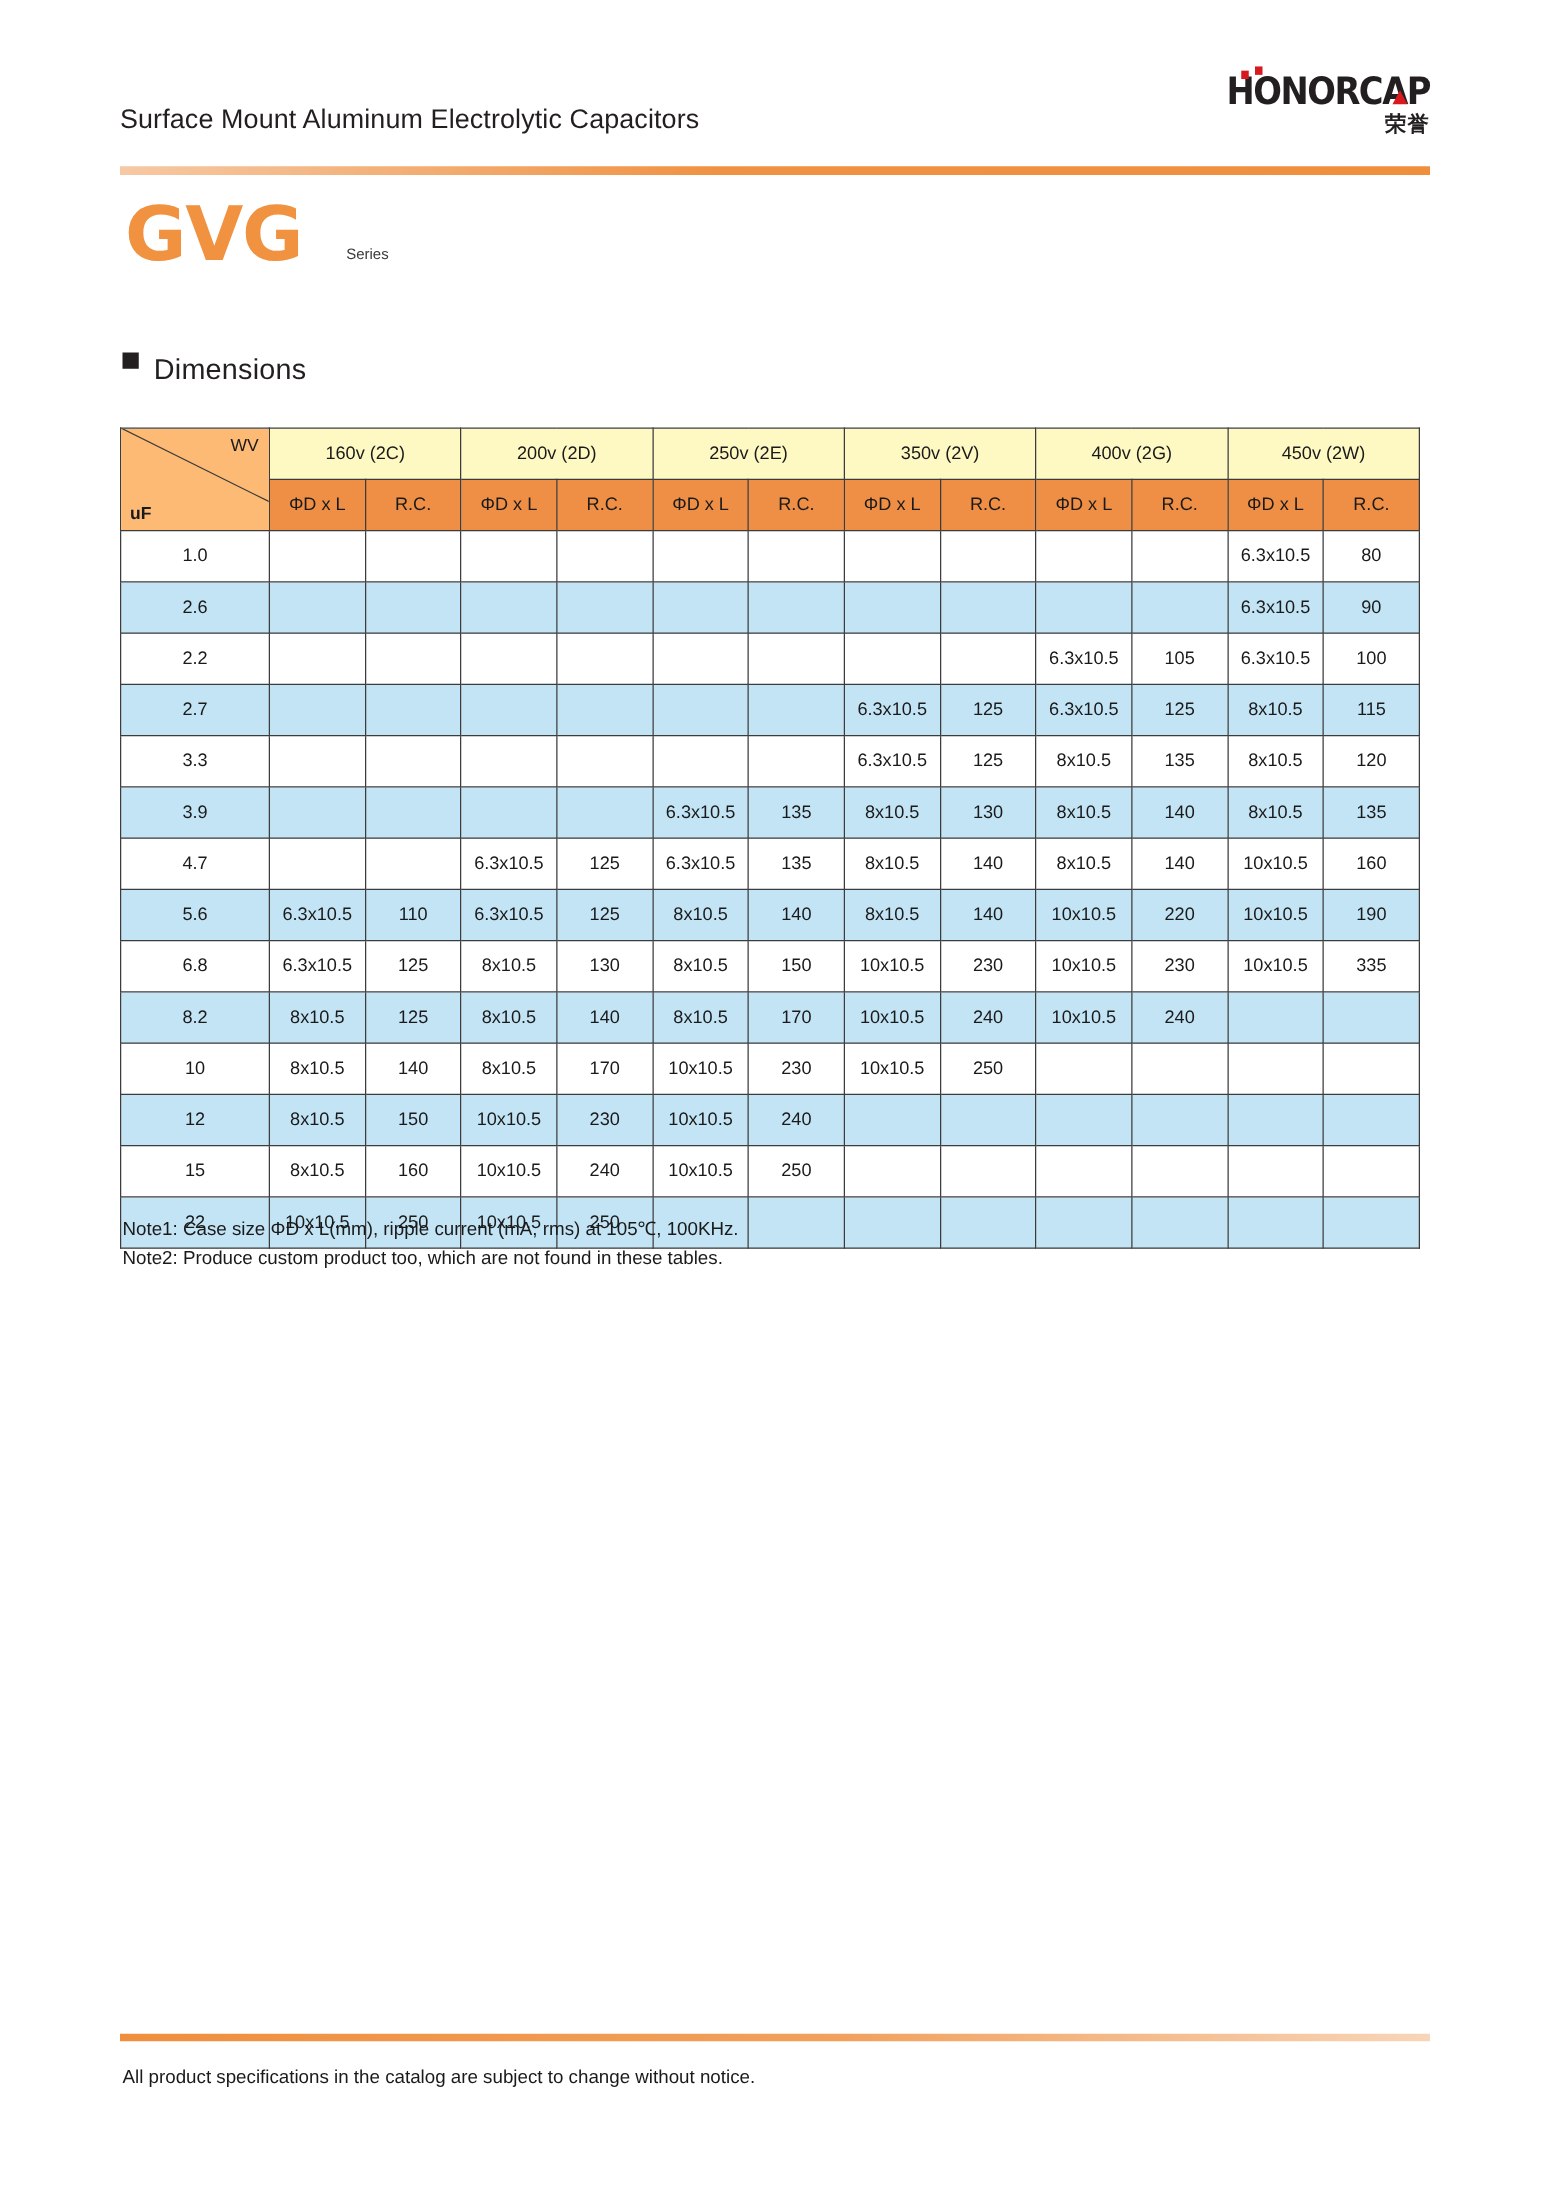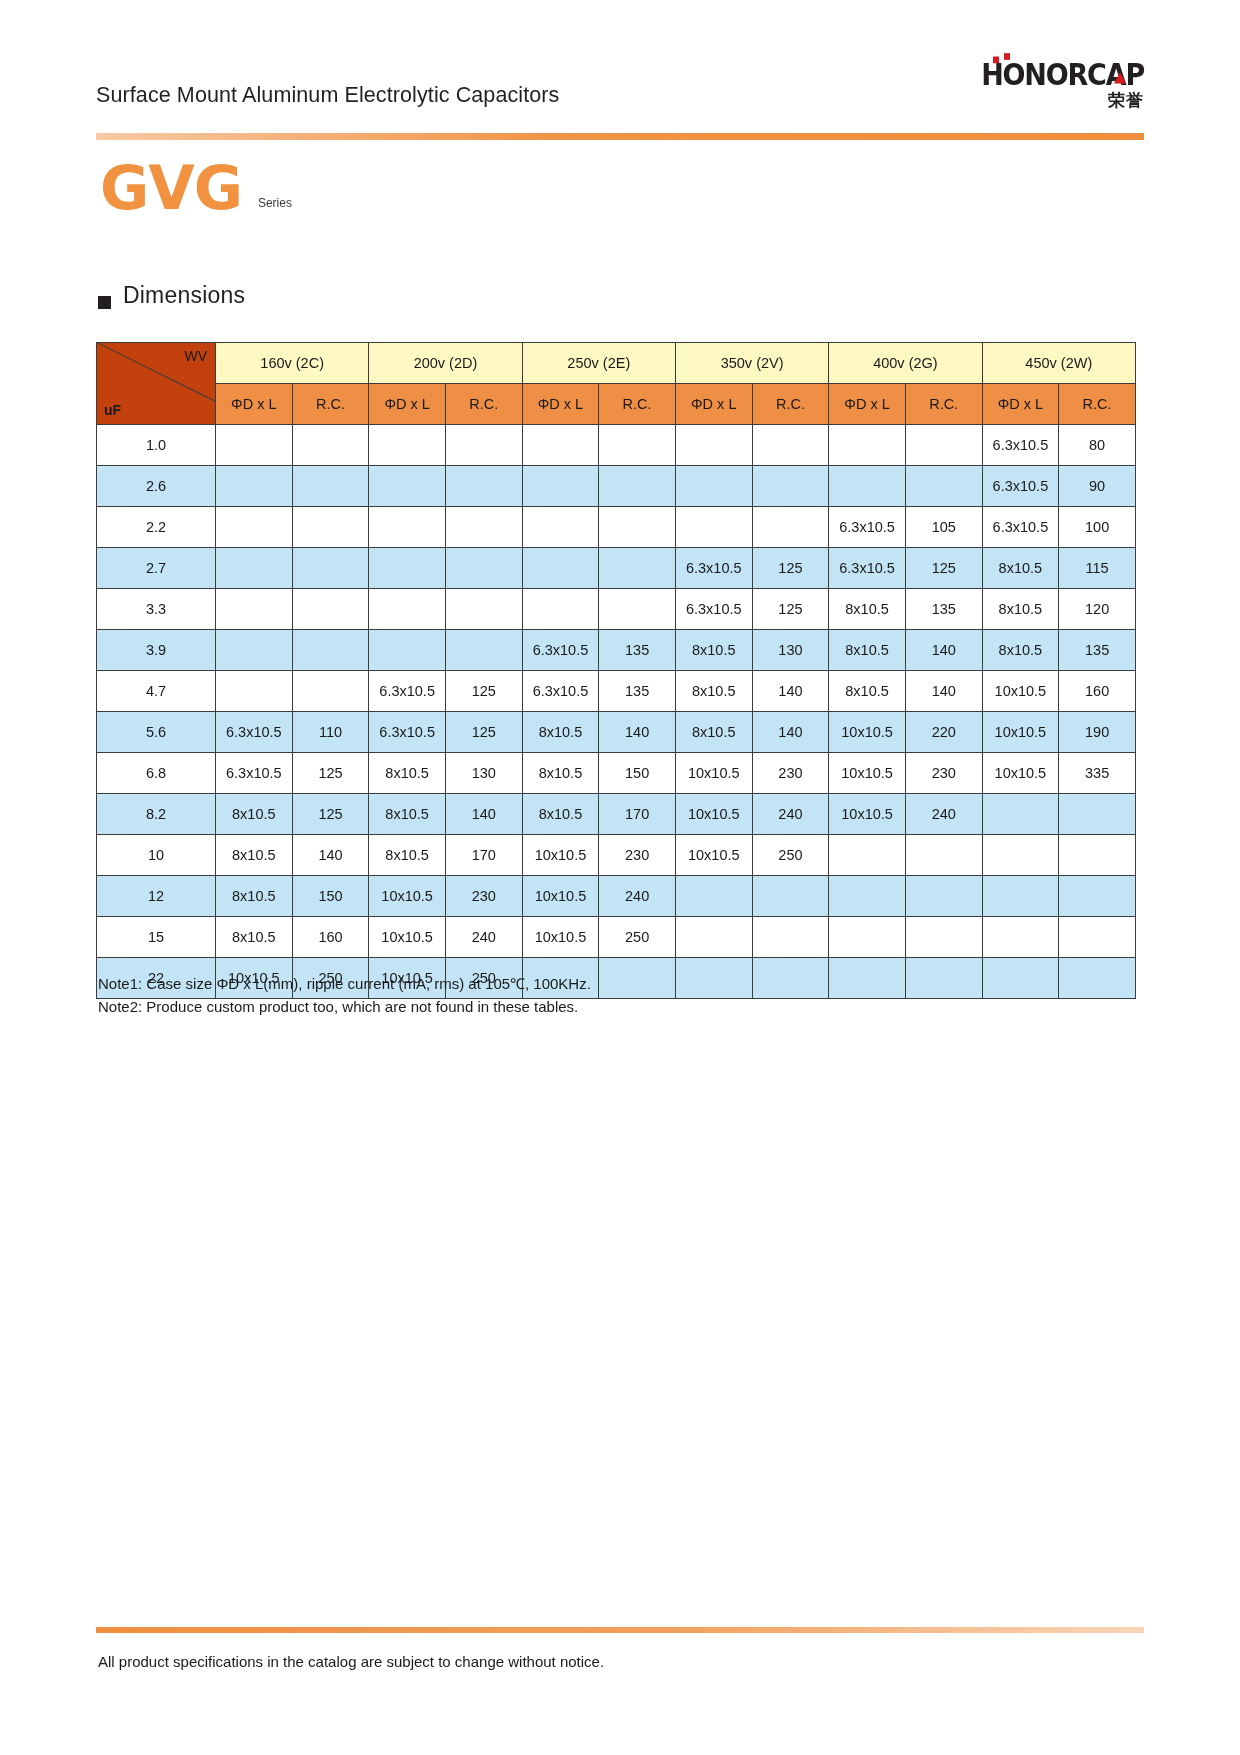--- a/index.html
+++ b/index.html
@@ -89,20 +89,21 @@
     background: linear-gradient(to right, #f6c9a4 0%, #f09243 45%, #ef8f3e 100%);
   }
 
   
   .series-block {
     position: absolute;
     left: 100px;
     top: 158px;
     display: flex;
     align-items: flex-end;
+    gap: 19px;
   }
   .series-name {
     font-family: "DejaVu Sans", sans-serif;
     font-size: 60px;
     font-weight: 700;
     color: #f0923f;
     line-height: 1;
     letter-spacing: -1px;
   }
   .series-sub {
@@ -111,21 +112,21 @@
     margin-left: 16px;
     margin-bottom: 8px;
   }
 
   
   .section-head {
     position: absolute;
     left: 98px;
     top: 282px;
     display: flex;
-    align-items: flex-end;
+    align-items: flex-start;
   }
   .section-bullet {
     width: 13px;
     height: 13px;
     background: #231f20;
     margin-right: 12px;
   }
   .section-title {
     font-size: 23px;
     font-weight: 400;
@@ -161,21 +162,21 @@
     font-weight: 400;
     font-size: 14.5px;
   }
   th.sub {
     background: #ef8f46;
     height: 30px;
     font-weight: 400;
     font-size: 14.5px;
   }
   .corner {
-    background: #c2410c;
+    background: #fdba74;
     position: relative;
     padding: 0;
     width: 118px;
   }
   .corner .diag {
     position: absolute;
     inset: 0;
     overflow: hidden;
   }
   .corner .diag::after {

